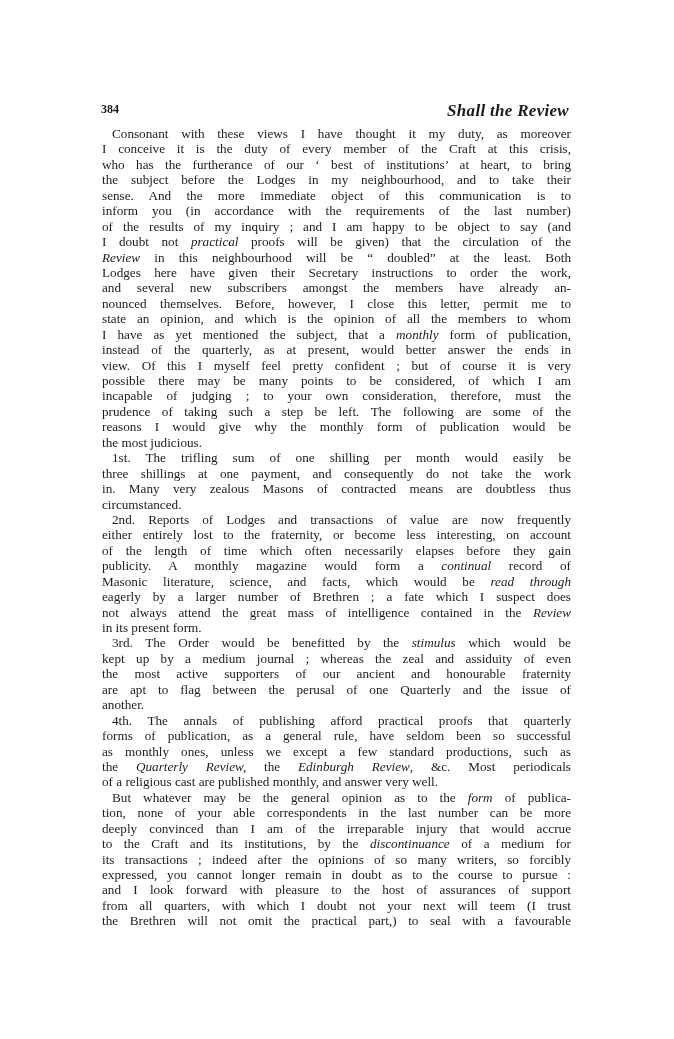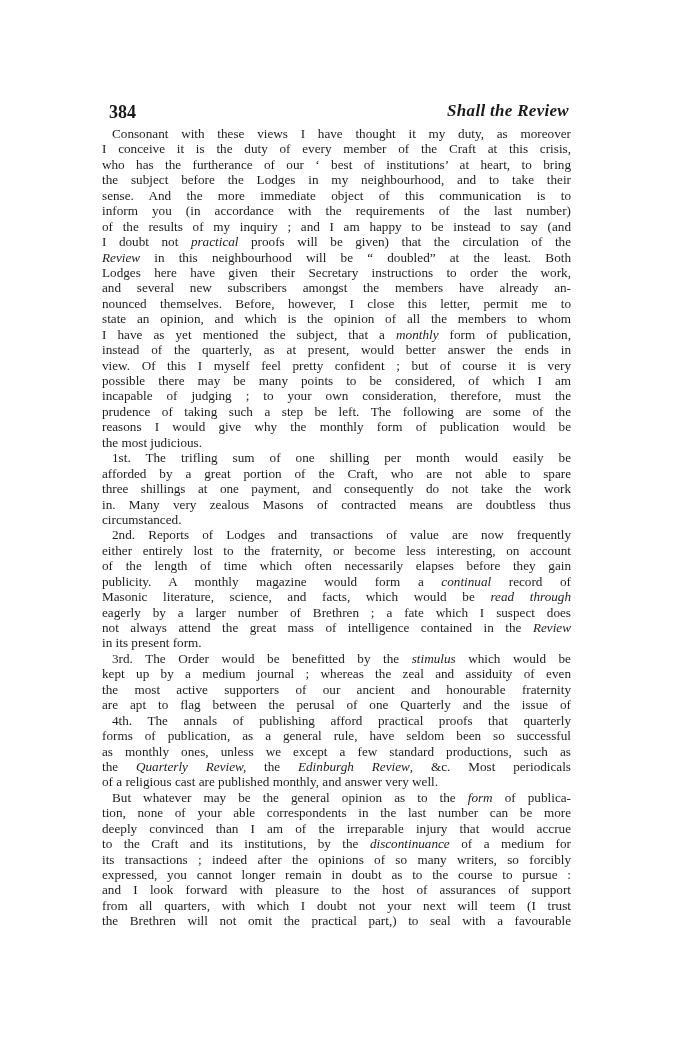--- a/index.html
+++ b/index.html
@@ -1,20 +1,20 @@
 <!DOCTYPE html>
 <html><head>
 <meta charset="utf-8">
 <style>
   html, body { margin: 0; padding: 0; background: #ffffff; }
   body { width: 674px; height: 1039px; position: relative; overflow: hidden; }
   .page { position: absolute; left: 0; top: 0; width: 674px; height: 1039px; background: #fff; }
   .header { position: absolute; top: 102px; left: 97px; width: 472px; height: 20px;
             font-family: "Liberation Serif", "DejaVu Serif", serif; color: #1a1a1a; }
-  .page-number { position: absolute; left: 12px; top: 0; font-size: 18px; font-weight: bold; }
+  .page-number { position: absolute; left: 4px; top: 0; font-size: 12px; font-weight: bold; }
   .running-title { position: absolute; left: 0; right: 0; top: -1px; text-align: right;
                    font-style: italic; font-size: 17px; font-weight: bold; letter-spacing: 0.3px; }
   .body-text { position: absolute; top: 126px; left: 102px; width: 469px;
                font-family: "Liberation Serif", "DejaVu Serif", serif; font-size: 13.2px;
                line-height: 15.45px; color: #1c1c1c; }
   .line { display: block; white-space: nowrap; text-align: justify; text-align-last: justify; height: 15.45px; overflow: visible; }
   .line.last { text-align-last: left; }
   .line.indent { padding-left: 10px; }
   i { font-style: italic; }
 </style>
@@ -26,52 +26,52 @@
     <span class="page-number">384</span>
     <div class="running-title">Shall the Review</div>
   </div>
   <div class="body-text" id="body-text">
       <span class="line indent">Consonant with these views I have thought it my duty, as moreover</span>
       <span class="line">I conceive it is the duty of every member of the Craft at this crisis,</span>
       <span class="line">who has the furtherance of our ‘ best of institutions’ at heart, to bring</span>
       <span class="line">the subject before the Lodges in my neighbourhood, and to take their</span>
       <span class="line">sense. And the more immediate object of this communication is to</span>
       <span class="line">inform you (in accordance with the requirements of the last number)</span>
-      <span class="line">of the results of my inquiry ; and I am happy to be instead to say (and</span>
+      <span class="line">of the results of my inquiry ; and I am happy to be object to say (and</span>
       <span class="line">I doubt not <i>practical</i> proofs will be given) that the circulation of the</span>
       <span class="line"><i>Review</i> in this neighbourhood will be “ doubled” at the least. Both</span>
       <span class="line">Lodges here have given their Secretary instructions to order the work,</span>
       <span class="line">and several new subscribers amongst the members have already an-</span>
       <span class="line">nounced themselves. Before, however, I close this letter, permit me to</span>
       <span class="line">state an opinion, and which is the opinion of all the members to whom</span>
       <span class="line">I have as yet mentioned the subject, that a <i>monthly</i> form of publication,</span>
       <span class="line">instead of the quarterly, as at present, would better answer the ends in</span>
       <span class="line">view. Of this I myself feel pretty confident ; but of course it is very</span>
       <span class="line">possible there may be many points to be considered, of which I am</span>
       <span class="line">incapable of judging ; to your own consideration, therefore, must the</span>
       <span class="line">prudence of taking such a step be left. The following are some of the</span>
       <span class="line">reasons I would give why the monthly form of publication would be</span>
       <span class="line last">the most judicious.</span>
       <span class="line indent">1st. The trifling sum of one shilling per month would easily be</span>
-      <span class="line">afforded by a great portion of the Craft, who are not able to spare</span>
       <span class="line">three shillings at one payment, and consequently do not take the work</span>
       <span class="line">in. Many very zealous Masons of contracted means are doubtless thus</span>
       <span class="line last">circumstanced.</span>
       <span class="line indent">2nd. Reports of Lodges and transactions of value are now frequently</span>
       <span class="line">either entirely lost to the fraternity, or become less interesting, on account</span>
       <span class="line">of the length of time which often necessarily elapses before they gain</span>
       <span class="line">publicity. A monthly magazine would form a <i>continual</i> record of</span>
       <span class="line">Masonic literature, science, and facts, which would be <i>read through</i></span>
       <span class="line">eagerly by a larger number of Brethren ; a fate which I suspect does</span>
       <span class="line">not always attend the great mass of intelligence contained in the <i>Review</i></span>
       <span class="line last">in its present form.</span>
       <span class="line indent">3rd. The Order would be benefitted by the <i>stimulus</i> which would be</span>
       <span class="line">kept up by a medium journal ; whereas the zeal and assiduity of even</span>
       <span class="line">the most active supporters of our ancient and honourable fraternity</span>
       <span class="line">are apt to flag between the perusal of one Quarterly and the issue of</span>
+      <span class="line last">another.</span>
       <span class="line indent">4th. The annals of publishing afford practical proofs that quarterly</span>
       <span class="line">forms of publication, as a general rule, have seldom been so successful</span>
       <span class="line">as monthly ones, unless we except a few standard productions, such as</span>
       <span class="line">the <i>Quarterly Review,</i> the <i>Edinburgh Review</i>, &amp;c. Most periodicals</span>
       <span class="line last">of a religious cast are published monthly, and answer very well.</span>
       <span class="line indent">But whatever may be the general opinion as to the <i>form</i> of publica-</span>
       <span class="line">tion, none of your able correspondents in the last number can be more</span>
       <span class="line">deeply convinced than I am of the irreparable injury that would accrue</span>
       <span class="line">to the Craft and its institutions, by the <i>discontinuance</i> of a medium for</span>
       <span class="line">its transactions ; indeed after the opinions of so many writers, so forcibly</span>

